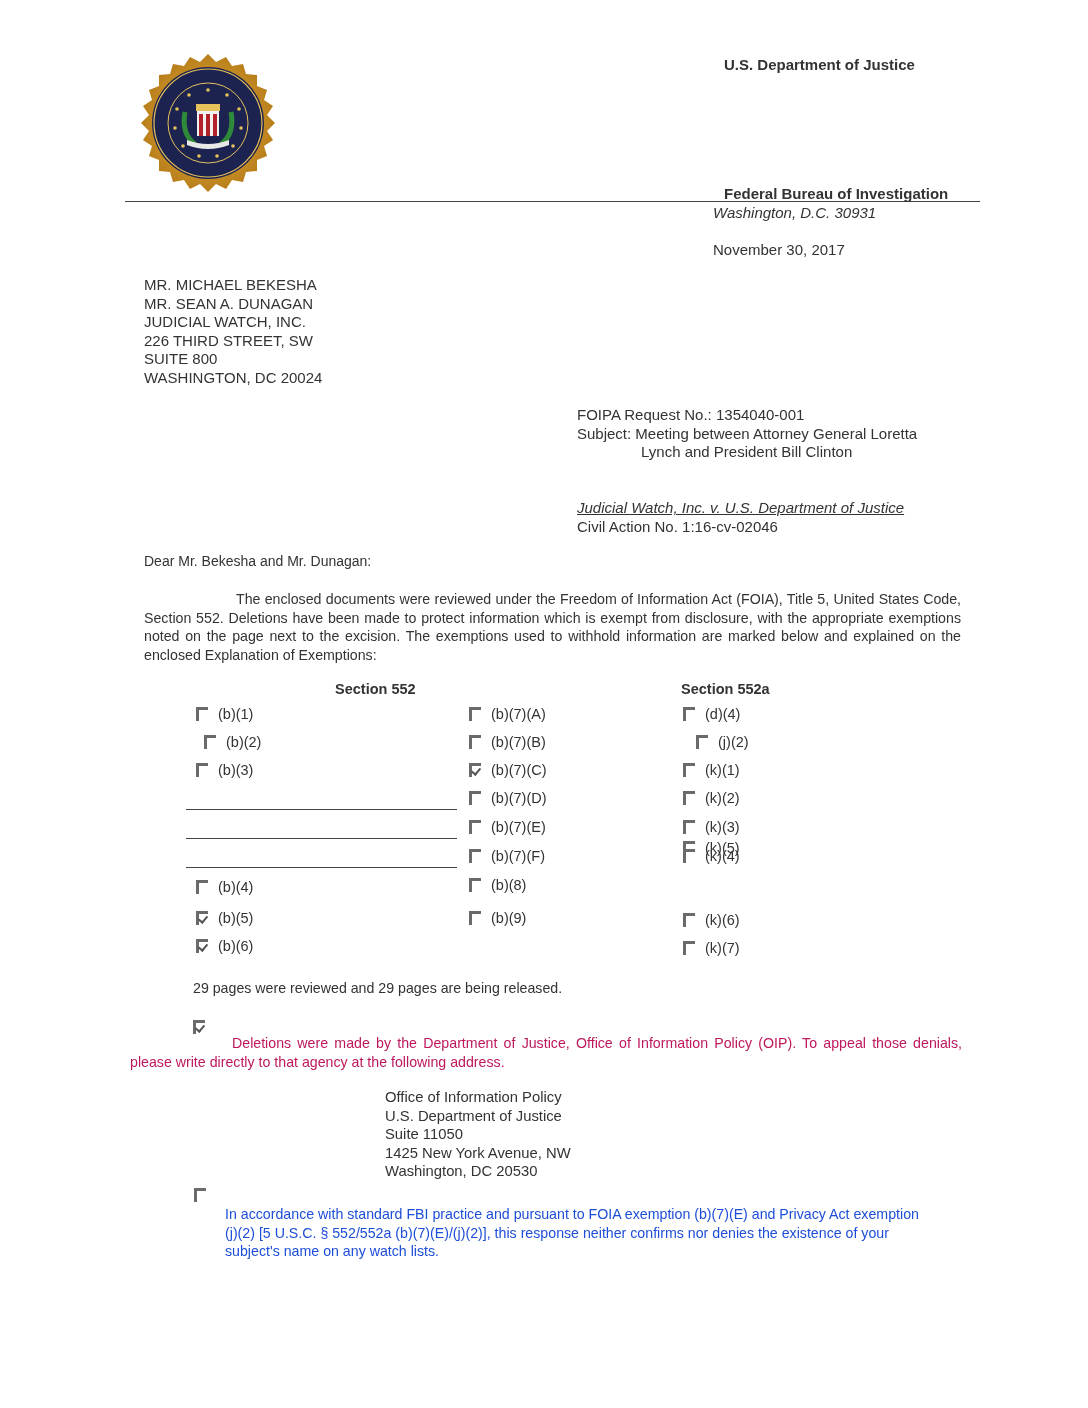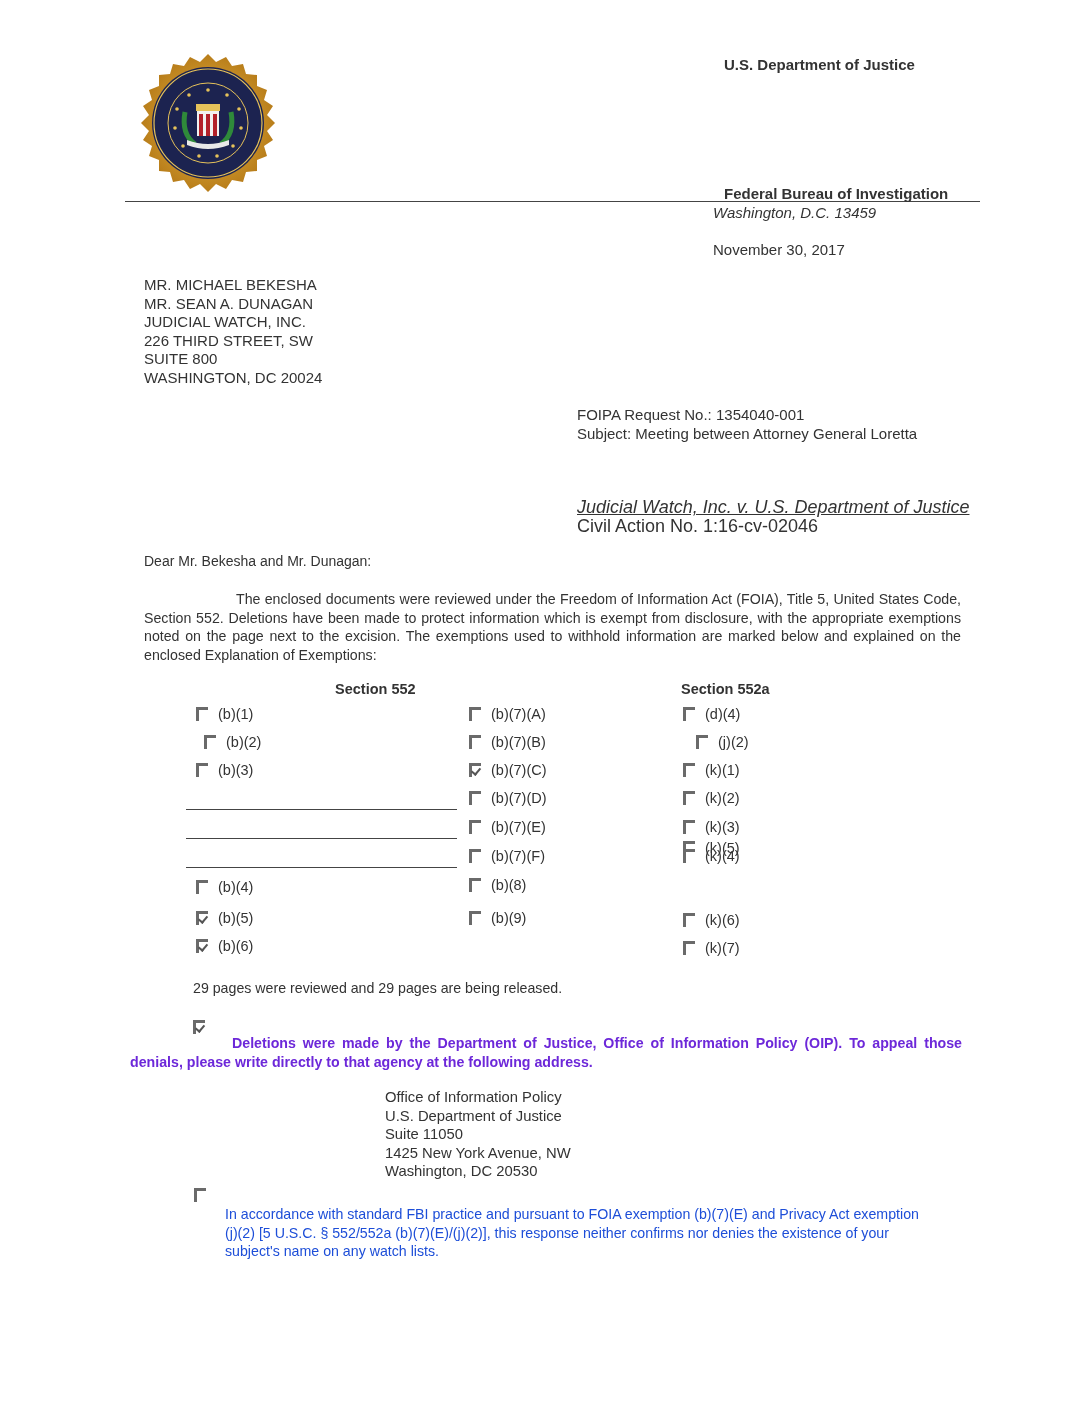--- a/index.html
+++ b/index.html
@@ -13,21 +13,21 @@
   .rule { left: 125px; top: 201px; width: 855px; height: 0; border-top: 1.6px solid #444; }
   .fbi-name { left: 724px; top: 185px; font-size: 15px; font-weight: bold; color: #333; }
   .fbi-city { left: 713px; top: 204px; font-size: 15px; font-style: italic; color: #333; }
   .letter-date { left: 713px; top: 241px; font-size: 15px; color: #333; }
 
   .addr { left: 144px; top: 276px; font-size: 15px; line-height: 18.5px; color: #333; }
   .addr div { white-space: nowrap; }
 
   .ref { left: 577px; top: 406px; font-size: 15px; line-height: 18.5px; color: #333; }
   .ref .indent { padding-left: 64px; }
-  .case { left: 577px; top: 498px; font-size: 18px; line-height: 19px; color: #333; }
+  .case { left: 577px; top: 498px; font-size: 15px; line-height: 19px; color: #333; }
   .case .cap { font-style: italic; text-decoration: underline; }
 
   .salutation { left: 144px; top: 553px; font-size: 14px; color: #333; }
   .body-para { left: 144px; top: 590px; width: 817px; font-size: 14.2px; line-height: 18.6px;
     text-align: justify; color: #333; }
   .body-para .first { text-indent: 92px; }
 
   .sec-head { font-size: 14.5px; font-weight: bold; color: #333; }
   .sec552-head { left: 335px; top: 681px; }
   .sec552a-head { left: 681px; top: 681px; }
@@ -38,21 +38,21 @@
     border-left: 3px solid #6a6a6a; border-top: 3px solid #6a6a6a; box-sizing: border-box;
   }
   .cb.checked::after {
     content: ""; position: absolute; left: 1px; top: 0px; width: 4px; height: 7px;
     border-right: 2.5px solid #555; border-bottom: 2.5px solid #555; transform: rotate(40deg);
   }
   .blank-line { position: absolute; left: 186px; width: 271px; height: 0; border-top: 1.2px solid #444; }
 
   .pages { left: 193px; top: 980px; font-size: 14.2px; color: #333; }
   .oip-cb { left: 193px; top: 1020px; }
-  .oip-text { left: 130px; top: 1034px; width: 832px; font-size: 14.2px; line-height: 18.6px; color: #6d28d9; text-align: justify; font-weight: bold; }
+  .oip-text { left: 130px; top: 1034px; width: 832px; font-size: 14.2px; line-height: 18.6px; color: #be185d; text-align: justify; }
   .oip-text .first { text-indent: 102px; }
 
   .oip-addr { left: 385px; top: 1088px; font-size: 14.8px; line-height: 18.5px; color: #333; }
   .watch-cb { left: 194px; top: 1188px; }
   .watch-text { left: 225px; top: 1205px; width: 710px; font-size: 14.2px; line-height: 18.6px; color: #1d4ed8; }
 </style>
 </head>
 <body>
 
 <div class="abs seal">
@@ -86,35 +86,36 @@
         <circle cx="46" cy="94" r="1.8"></circle>
         <circle cx="38" cy="76" r="1.8"></circle>
       <circle cx="40" cy="57" r="1.8"></circle>
         <circle cx="52" cy="43" r="1.8"></circle>
     </g>
   </svg>
 </div>
 <div class="abs dept-title">U.S. Department of Justice</div>
 <div class="abs rule"></div>
 <div class="abs fbi-name">Federal Bureau of Investigation</div>
-<div class="abs fbi-city">Washington, D.C. 13459</div>
+<div class="abs fbi-city">Washington, D.C. 30931</div>
 <div class="abs letter-date">November 30, 2017</div>
 
 <div class="abs addr">
   <div>MR. MICHAEL BEKESHA</div>
   <div>MR. SEAN A. DUNAGAN</div>
   <div>JUDICIAL WATCH, INC.</div>
   <div>226 THIRD STREET, SW</div>
   <div>SUITE 800</div>
   <div>WASHINGTON, DC 20024</div>
 </div>
 
 <div class="abs ref">
   <div>FOIPA Request No.: 1354040-001</div>
   <div>Subject: Meeting between Attorney General Loretta</div>
+  <div class="indent">Lynch and President Bill Clinton</div>
 </div>
 <div class="abs case">
   <div class="cap">Judicial Watch, Inc. v. U.S. Department of Justice</div>
   <div>Civil Action No. 1:16-cv-02046</div>
 </div>
 
 <div class="abs salutation">Dear Mr. Bekesha and Mr. Dunagan:</div>
 <div class="abs body-para">
   <div class="first">The enclosed documents were reviewed under the Freedom of Information Act (FOIA), Title 5, United States Code, Section 552.  Deletions have been made to protect information which is exempt from disclosure, with the appropriate exemptions noted on the page next to the excision.  The exemptions used to withhold information are marked below and explained on the enclosed Explanation of Exemptions:</div>
 </div>

